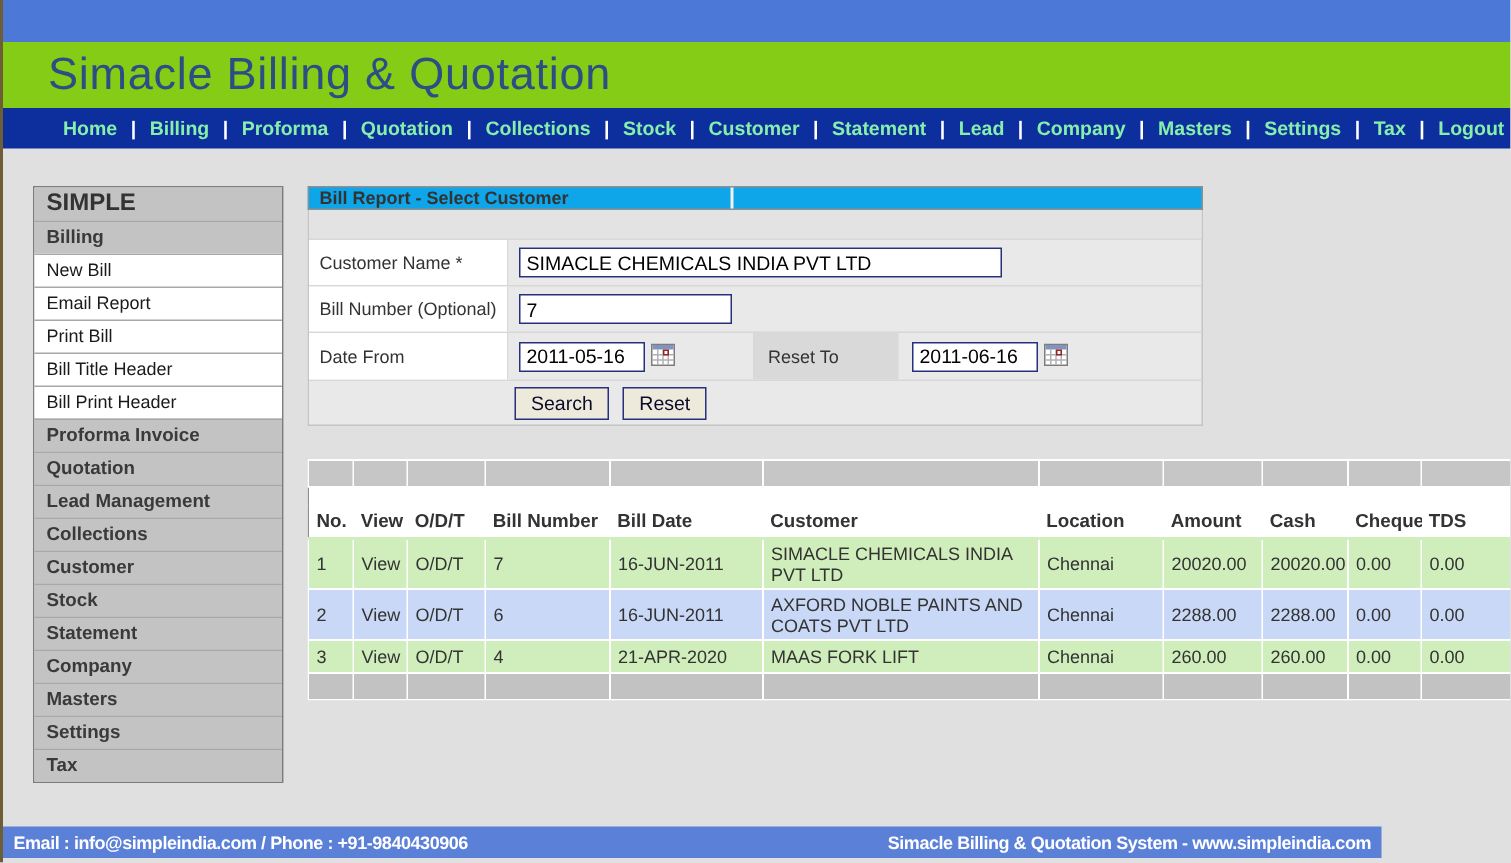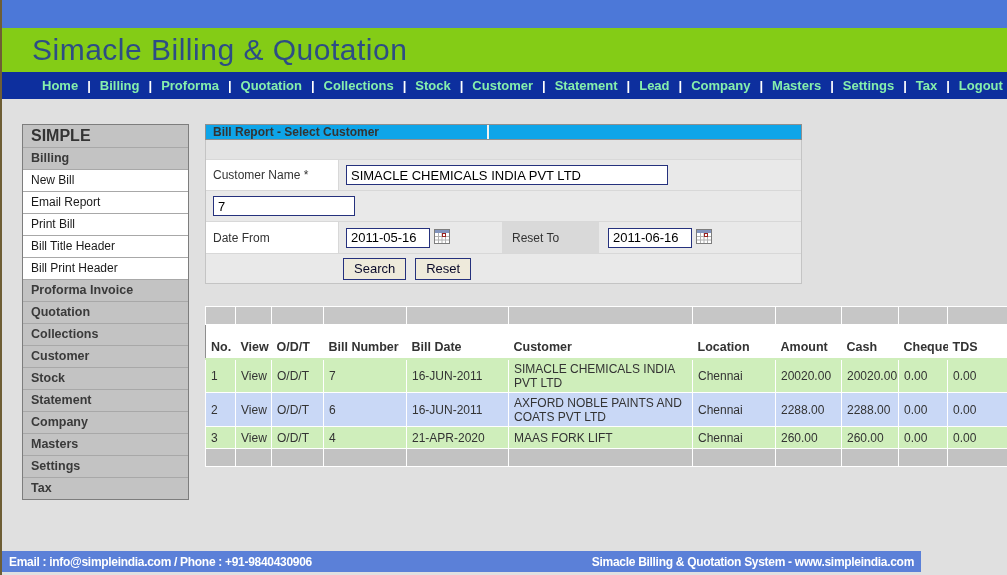--- a/index.html
+++ b/index.html
@@ -115,20 +115,21 @@
     <aside class="sidebar">
         <div class="side-item header">SIMPLE SOLUTIONS</div>
         <div class="side-item category">Billing</div>
         <div class="side-item link">New Bill</div>
         <div class="side-item link">Email Report</div>
         <div class="side-item link">Print Bill</div>
         <div class="side-item link">Bill Title Header</div>
         <div class="side-item link">Bill Print Header</div>
         <div class="side-item category">Proforma Invoice</div>
         <div class="side-item category">Quotation</div>
+        <div class="side-item category">Lead Management</div>
         <div class="side-item category">Collections</div>
         <div class="side-item category">Customer</div>
         <div class="side-item category">Stock</div>
         <div class="side-item category">Statement</div>
         <div class="side-item category">Company</div>
         <div class="side-item category">Masters</div>
         <div class="side-item category">Settings</div>
         <div class="side-item category">Tax</div>
       </aside>
 
@@ -142,20 +143,21 @@
           <div class="subrow"></div>
 
           <div class="form-row">
             <div class="form-label">Customer Name *</div>
             <div class="form-value">
               <input class="txt customer" type="text" value="SIMACLE CHEMICALS INDIA PVT LTD" style="">
             </div>
           </div>
 
           <div class="form-row">
+            <div class="form-label">Bill Number (Optional)</div>
             <div class="form-value">
               <input class="txt billno" type="text" value="7" style="">
             </div>
           </div>
 
           <div class="form-row">
             <div class="form-label">Date From</div>
             <div class="form-value">
               <input class="txt date" type="text" value="2011-05-16" style="">
               <span class="cal">

